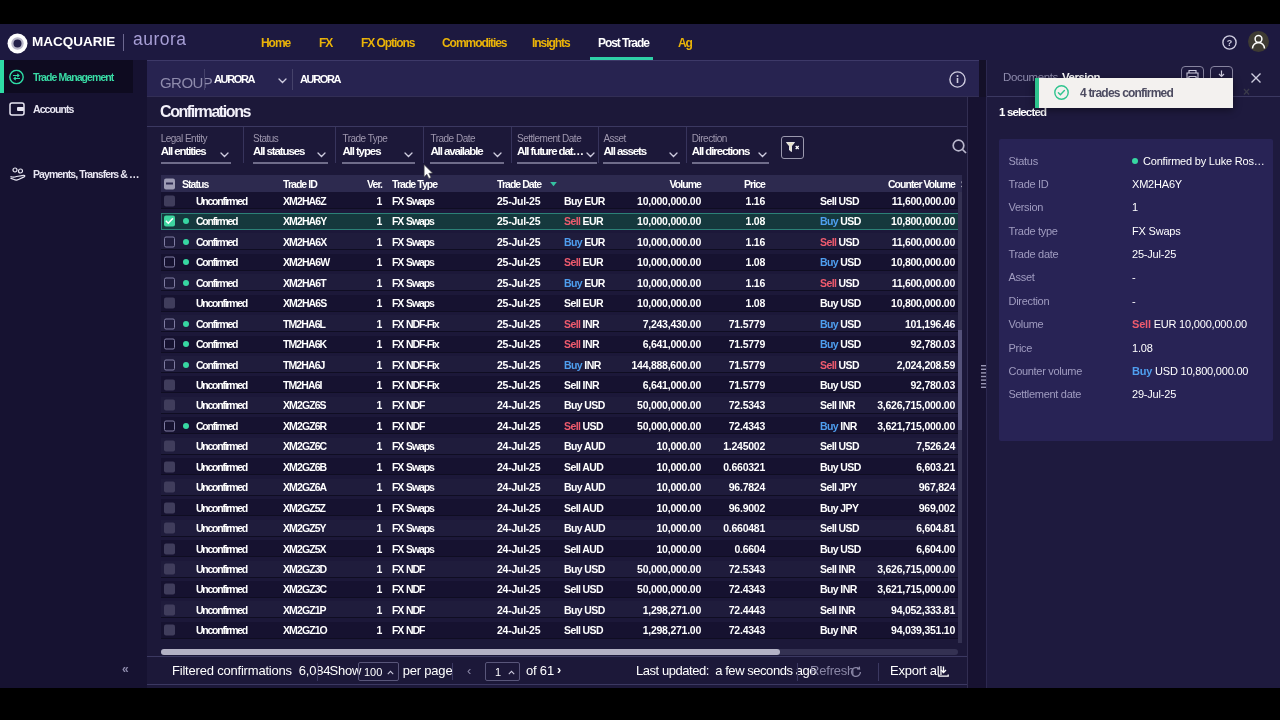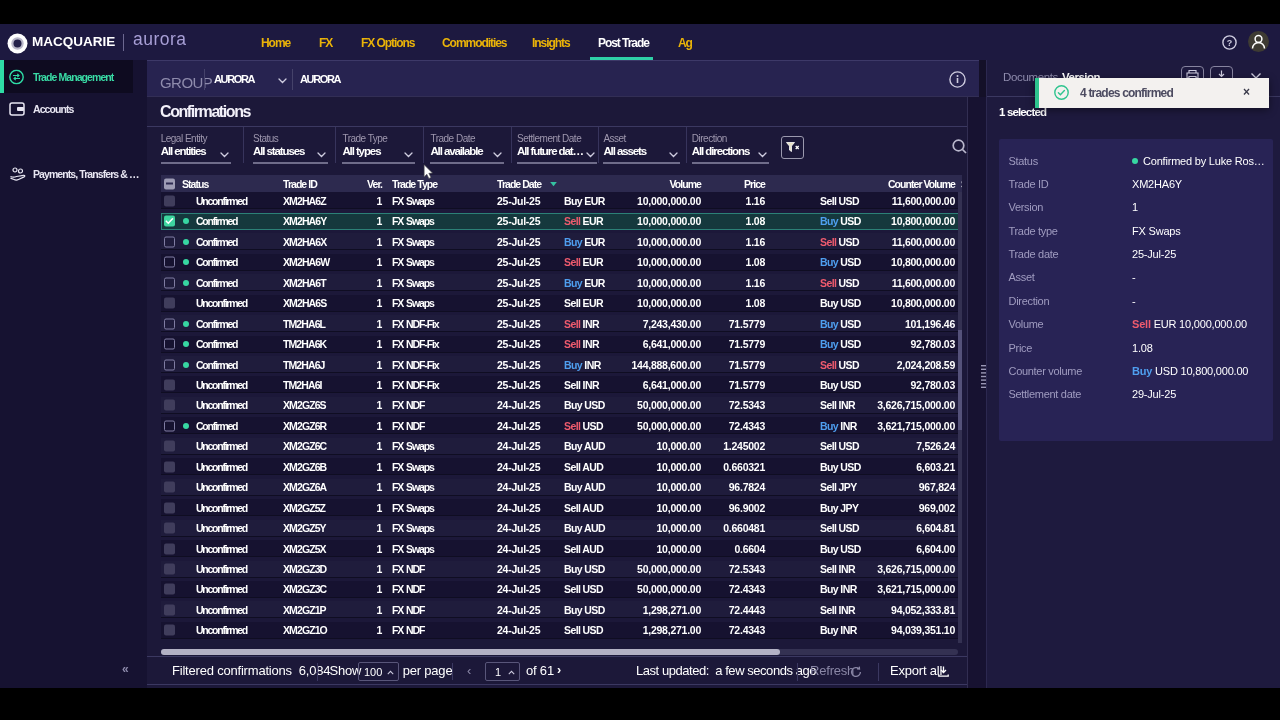--- a/index.html
+++ b/index.html
@@ -99,21 +99,21 @@
 
 #panel { position:absolute; left:986px; top:36px; width:294px; height:628px; background:#1e1a3e; border-left:1px solid #2c2850; }
 #ptabs { position:absolute; left:0; top:0; width:293px; height:37px; border-bottom:1px solid #3b3861; }
 #pcard { position:absolute; left:12px; top:79px; width:274px; height:302px; background:#282355; border-radius:2px; }
 .crow { position:absolute; left:0; width:274px; height:16px; }
 .clab { position:absolute; left:9.5px; color:#a09cc0; font-size:11px; letter-spacing:-0.3px; }
 .cval { position:absolute; left:133px; color:#fff; font-size:11px; white-space:nowrap; letter-spacing:-0.2px; }
 .pbtn { position:absolute; top:6px; width:23px; height:18px; border:1px solid #87849f; border-radius:4px; }
 
 
-#toast { position:absolute; left:1035px; top:54px; width:234px; height:30px; background:#f3f1ef; border-left:4px solid #2ec48e; box-shadow:0 2px 8px rgba(0,0,0,0.45); z-index:50; }
+#toast { position:absolute; left:1035px; top:54px; width:198px; height:30px; background:#f3f1ef; border-left:4px solid #2ec48e; box-shadow:0 2px 8px rgba(0,0,0,0.45); z-index:50; }
 #toast .msg { position:absolute; left:41px; top:8px; color:#4c4b60; font-size:12px; font-weight:bold; letter-spacing:-0.8px; }
 #toast .tx { position:absolute; left:204px; top:7px; color:#3a3a4a; font-size:12px; font-weight:bold; }
 
 
 #cursor { position:absolute; left:422.5px; top:164px; z-index:99; }
 </style></head>
 <body>
 <div id="app">
   <div id="nav">
     <svg id="logo" width="21" height="21" viewBox="0 0 21 21">

